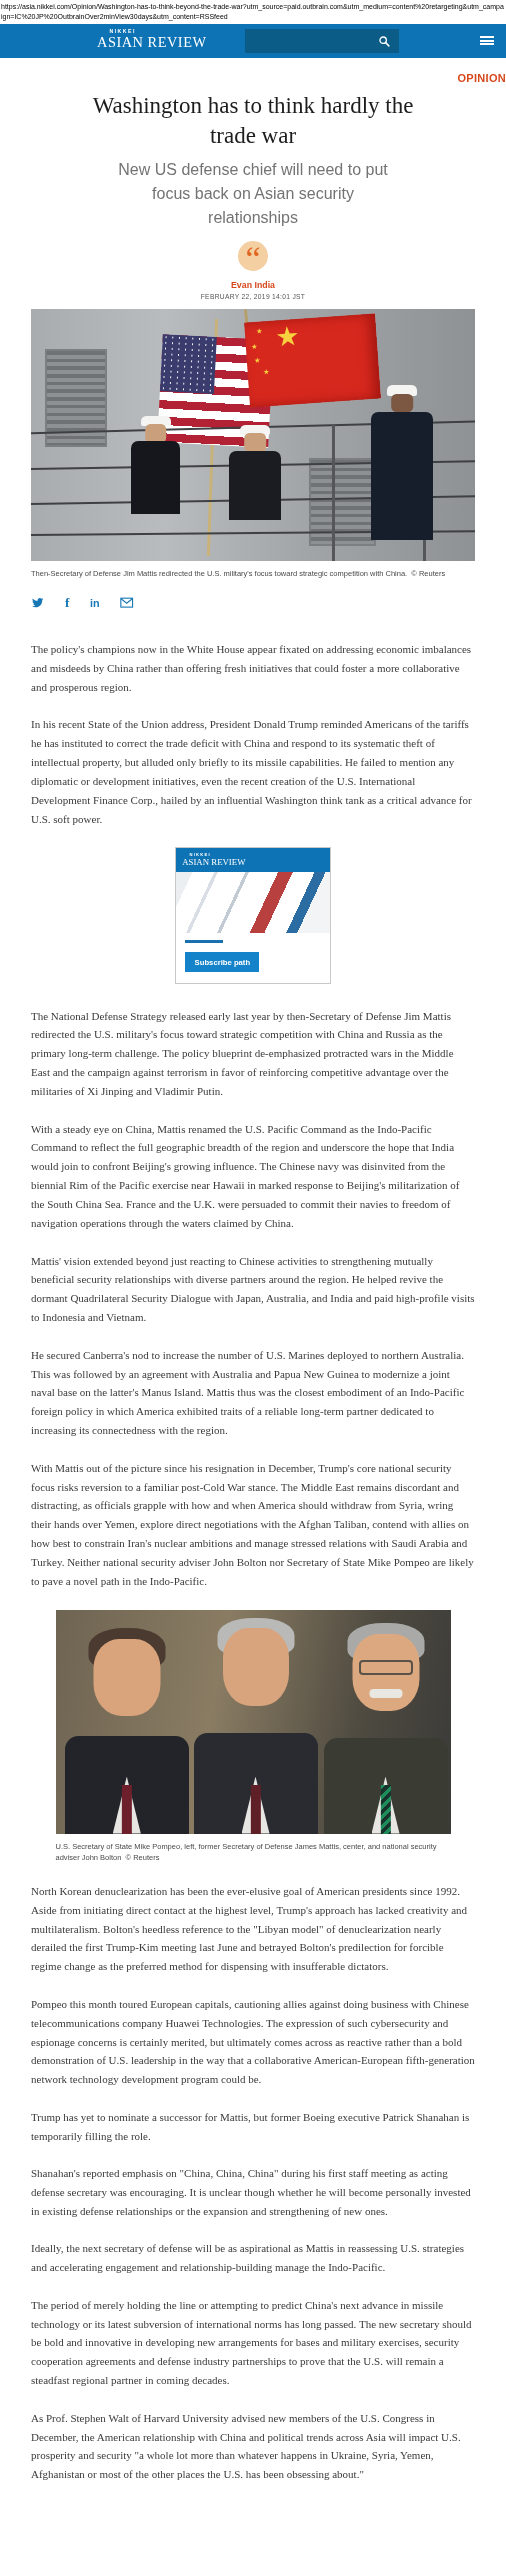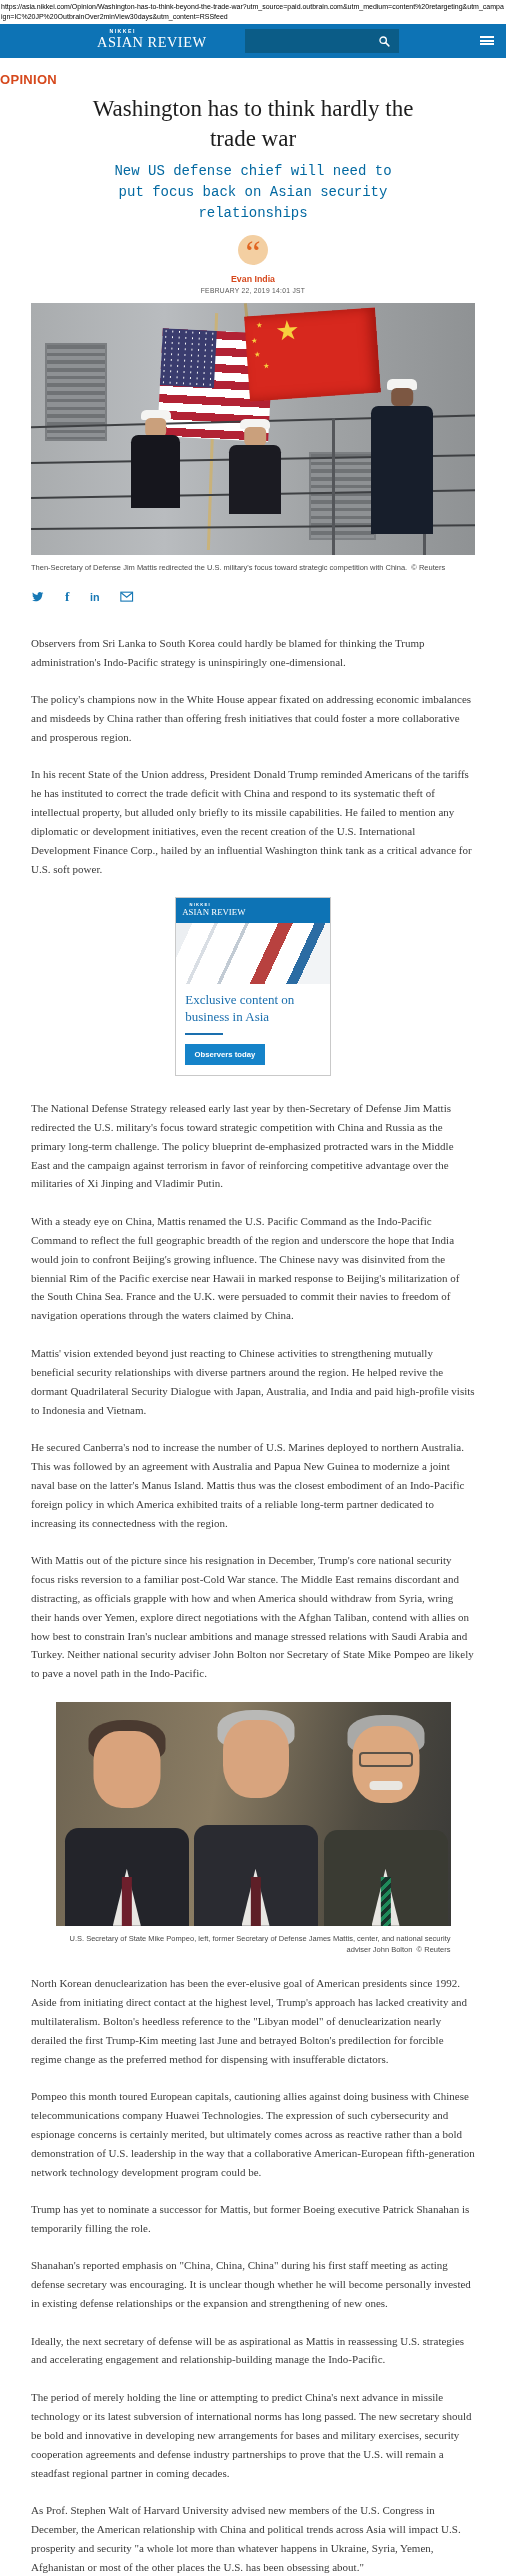--- a/index.html
+++ b/index.html
@@ -16,25 +16,25 @@
   .logo { position:absolute; left:97px; top:4.1px; color:#fff; }
   .logo-top { display:block; font-size:5.2px; font-weight:bold; letter-spacing:1.5px; margin-left:12.4px; }
   .logo-main { display:block; font-family:"Liberation Serif",serif; font-size:14.4px; letter-spacing:0.5px; margin-top:0px; }
   .search-box { position:absolute; left:245px; top:5.2px; width:154px; height:24px; background:#0b5c87; border:none; }
   .search-icon { position:absolute; left:378px; top:11.3px; }
   .hamburger { position:absolute; right:12.4px; top:12.4px; width:13.4px; height:9.3px; cursor:pointer; }
   .hamburger span { display:block; height:1.8px; background:#fff; margin-bottom:1.8px; }
 
   
   .container { width:444px; margin:0 auto; }
-  .category { text-align:left; color:#d6481c; font-weight:bold; font-size:13px; letter-spacing:0.3px; margin-top:14.4px; }
+  .category { text-align:right; color:#d6481c; font-weight:bold; font-size:11px; letter-spacing:0.3px; margin-top:14.4px; }
   h1.title { text-align:center; font-family:"Liberation Serif",serif; font-weight:normal; font-size:23px;
     line-height:1.27; color:#1d1d1d; width:350px; margin:7.2px auto 0; }
-  .subtitle { text-align:center; font-family:Liberation Mono, monospace; font-size:14px; line-height:1.5;
-    color:#0369a1; width:289px; margin:8.2px auto 0; }
+  .subtitle { text-align:center; font-family:Liberation Sans, sans-serif; font-size:16px; line-height:1.5;
+    color:#737373; width:289px; margin:8.2px auto 0; }
   .avatar { width:30px; height:30px; border-radius:50%; background:#f3cfa2; margin:11.3px auto 0;
     position:relative; overflow:hidden; }
   .avatar .q { position:absolute; left:50%; top:58%; transform:translate(-50%,-50%);
     font-family:"Liberation Serif",serif; font-size:34px; color:#e0641f; line-height:0; }
   .author { text-align:center; color:#d6481c; font-weight:bold; font-size:8.8px; margin-top:8.2px; }
   .date { text-align:center; color:#555; font-size:6.7px; letter-spacing:0.3px; margin-top:3.1px; }
 
   
   .hero { position:relative; width:444px; height:252px; margin:9.3px auto 0; overflow:hidden;
     background:linear-gradient(90deg,#a9acae 0%,#b9bcbf 30%,#a2a5a7 62%,#8f9294 100%); }
@@ -120,21 +120,21 @@
   .m2 .tie { background:#5e1f27; }
   .m3 { left:268px; width:124px; height:211px; }
   .m3 .hair { width:77px; height:39px; background:#a9a9a7; }
   .m3 .face { top:11.3px; width:67px; height:77px; background:#dca87f; }
   .m3 .must { position:absolute; left:50%; transform:translateX(-50%); top:66px; width:33px; height:9.3px;
     background:#e9e7e2; border-radius:4.1px; }
   .m3 .glasses { position:absolute; left:50%; transform:translateX(-50%); top:37px; width:54px; height:15.5px;
     border:2.1px solid #5a5248; border-radius:4.1px; background:transparent; }
   .m3 .suit { height:96px; background:#3a3b33; }
   .m3 .tie { background:repeating-linear-gradient(135deg,#1f8a5a 0 3.6px,#17332b 3.6px 7.2px); }
-  .caption2 { font-size:7.5px; color:#4a4a4a; margin:7.2px auto 0; width:395px; line-height:1.5;text-align:right; }
+  .caption2 { font-size:7.5px; color:#4a4a4a; margin:7.2px auto 0; width:395px; line-height:1.5; }
   .after-photo2 { margin-top:18.5px; }
 </style>
 </head>
 <body>
 
 <div class="url-bar">https://asia.nikkei.com/Opinion/Washington-has-to-think-beyond-the-trade-war?utm_source=paid.outbrain.com&amp;utm_medium=content%20retargeting&amp;utm_campaign=IC%20JP%20OutbrainOver2minView30days&amp;utm_content=RSSfeed</div>
 
 <div class="masthead">
   <div class="logo">
     <span class="logo-top">NIKKEI</span>
@@ -206,33 +206,31 @@
     </svg>
   <span class="sic sic-f">f</span>
   <span class="sic sic-in">in</span>
   <svg class="sic" width="13.4" height="11.3" viewBox="0 0 24 20">
       <rect x="1.5" y="2" width="21" height="16" fill="none" stroke="#1778b5" stroke-width="2"></rect>
       <polyline points="2,3 12,11 22,3" fill="none" stroke="#1778b5" stroke-width="2"></polyline>
     </svg>
 </div>
 
 <div class="container body-text">
-  <p>Observers from Sri Lanka to South Korea could hardly be blamed for thinking the Trump administration's Indo-Pacific strategy is uninspiringly one-dimensional.</p>
   <p>The policy's champions now in the White House appear fixated on addressing economic imbalances and misdeeds by China rather than offering fresh initiatives that could foster a more collaborative and prosperous region.</p>
   <p>In his recent State of the Union address, President Donald Trump reminded Americans of the tariffs he has instituted to correct the trade deficit with China and respond to its systematic theft of intellectual property, but alluded only briefly to its missile capabilities. He failed to mention any diplomatic or development initiatives, even the recent creation of the U.S. International Development Finance Corp., hailed by an influential Washington think tank as a critical advance for U.S. soft power.</p>
 
   <div class="ad">
     <div class="ad-head">
       <span class="t">NIKKEI</span>
       <span class="m">ASIAN REVIEW</span>
     </div>
     <div class="ad-collage"></div>
-    <div class="ad-text">Exclusive content on business in Asia</div>
     <div class="ad-rule"></div>
-    <button class="ad-btn">Observers today</button>
+    <button class="ad-btn">Subscribe path</button>
   </div>
 
   <p>The National Defense Strategy released early last year by then-Secretary of Defense Jim Mattis redirected the U.S. military's focus toward strategic competition with China and Russia as the primary long-term challenge. The policy blueprint de-emphasized protracted wars in the Middle East and the campaign against terrorism in favor of reinforcing competitive advantage over the militaries of Xi Jinping and Vladimir Putin.</p>
   <p>With a steady eye on China, Mattis renamed the U.S. Pacific Command as the Indo-Pacific Command to reflect the full geographic breadth of the region and underscore the hope that India would join to confront Beijing's growing influence. The Chinese navy was disinvited from the biennial Rim of the Pacific exercise near Hawaii in marked response to Beijing's militarization of the South China Sea. France and the U.K. were persuaded to commit their navies to freedom of navigation operations through the waters claimed by China.</p>
   <p>Mattis' vision extended beyond just reacting to Chinese activities to strengthening mutually beneficial security relationships with diverse partners around the region. He helped revive the dormant Quadrilateral Security Dialogue with Japan, Australia, and India and paid high-profile visits to Indonesia and Vietnam.</p>
   <p>He secured Canberra's nod to increase the number of U.S. Marines deployed to northern Australia. This was followed by an agreement with Australia and Papua New Guinea to modernize a joint naval base on the latter's Manus Island. Mattis thus was the closest embodiment of an Indo-Pacific foreign policy in which America exhibited traits of a reliable long-term partner dedicated to increasing its connectedness with the region.</p>
   <p>With Mattis out of the picture since his resignation in December, Trump's core national security focus risks reversion to a familiar post-Cold War stance. The Middle East remains discordant and distracting, as officials grapple with how and when America should withdraw from Syria, wring their hands over Yemen, explore direct negotiations with the Afghan Taliban, contend with allies on how best to constrain Iran's nuclear ambitions and manage stressed relations with Saudi Arabia and Turkey. Neither national security adviser John Bolton nor Secretary of State Mike Pompeo are likely to pave a novel path in the Indo-Pacific.</p>
 </div>
 
 <div class="photo2">

